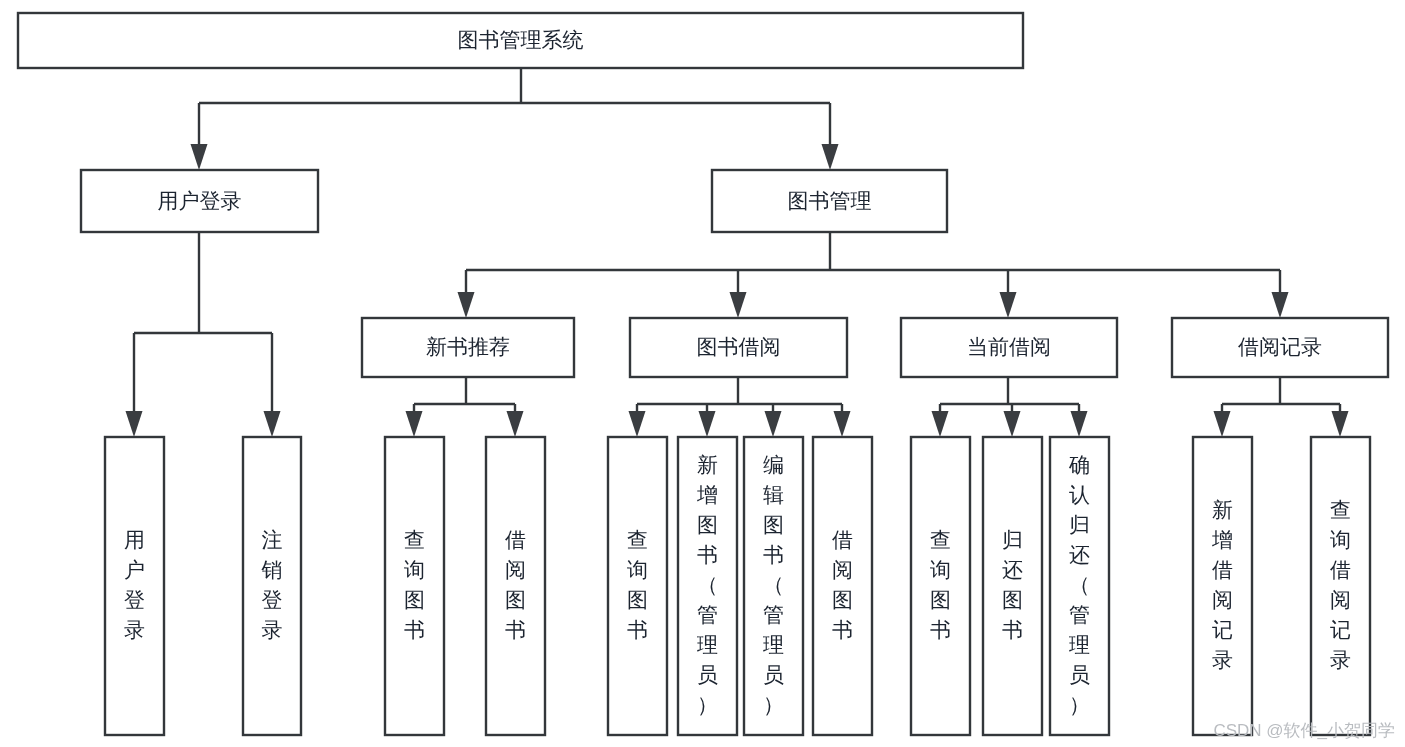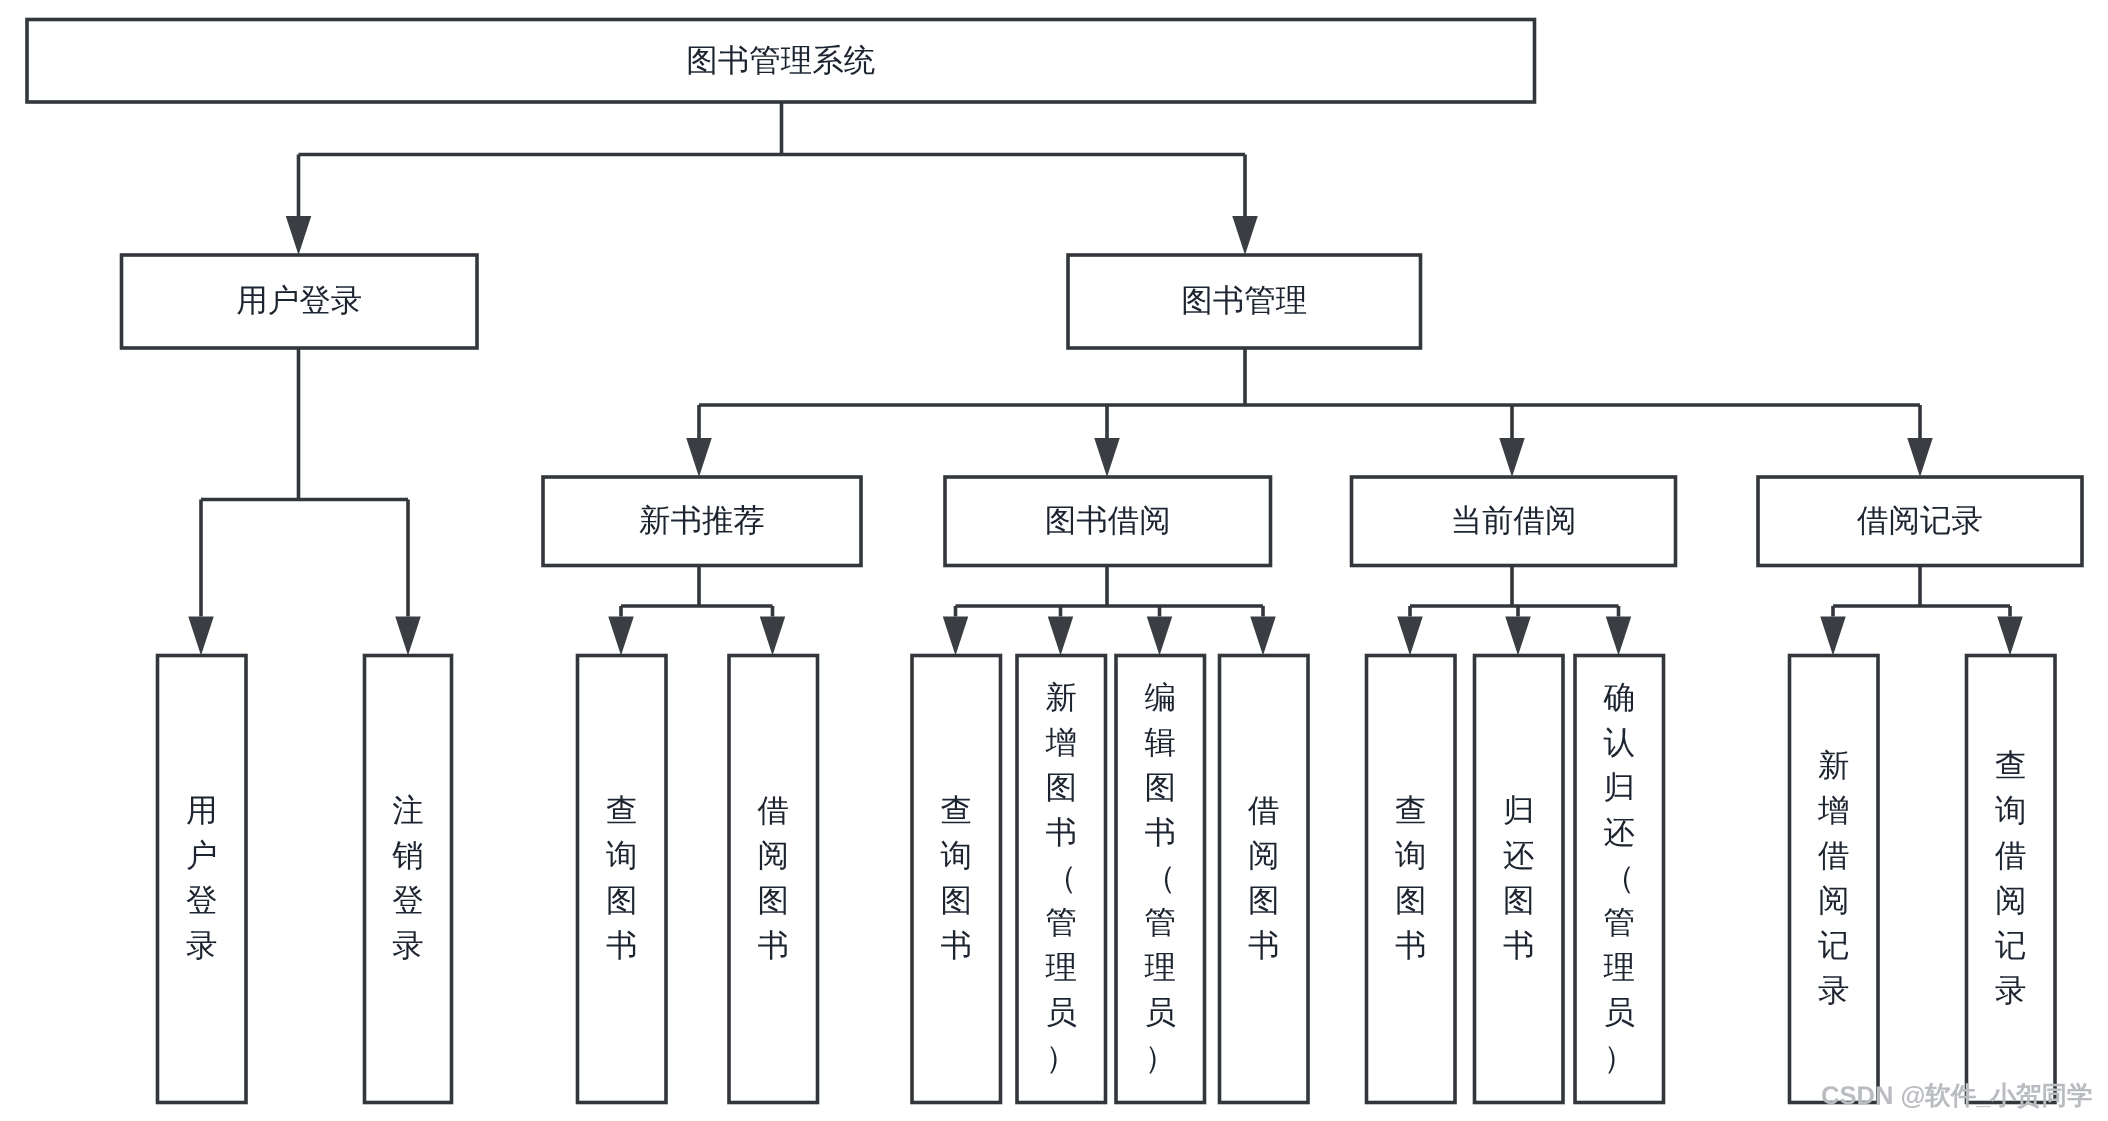--- a/index.html
+++ b/index.html
@@ -54,21 +54,20 @@
   .watermark {
     position: absolute;
     right: 10px;
     bottom: 5px;
     font-family: "Liberation Sans", "DejaVu Sans", sans-serif;
     font-size: 17px;
     color: #b9bcc0;
     white-space: nowrap;
     user-select: none;
     pointer-events: none;
-    font-weight: bold;
   }
 </style>
 </head>
 <body>
 
 <div id="diagram-root">
   <svg class="flow" viewBox="0 0 1405 747" xmlns="http://www.w3.org/2000/svg">
     <g id="connectors-layer">
         <g>
           <path class="connector" d="M 521 68 L 521 103"></path>

